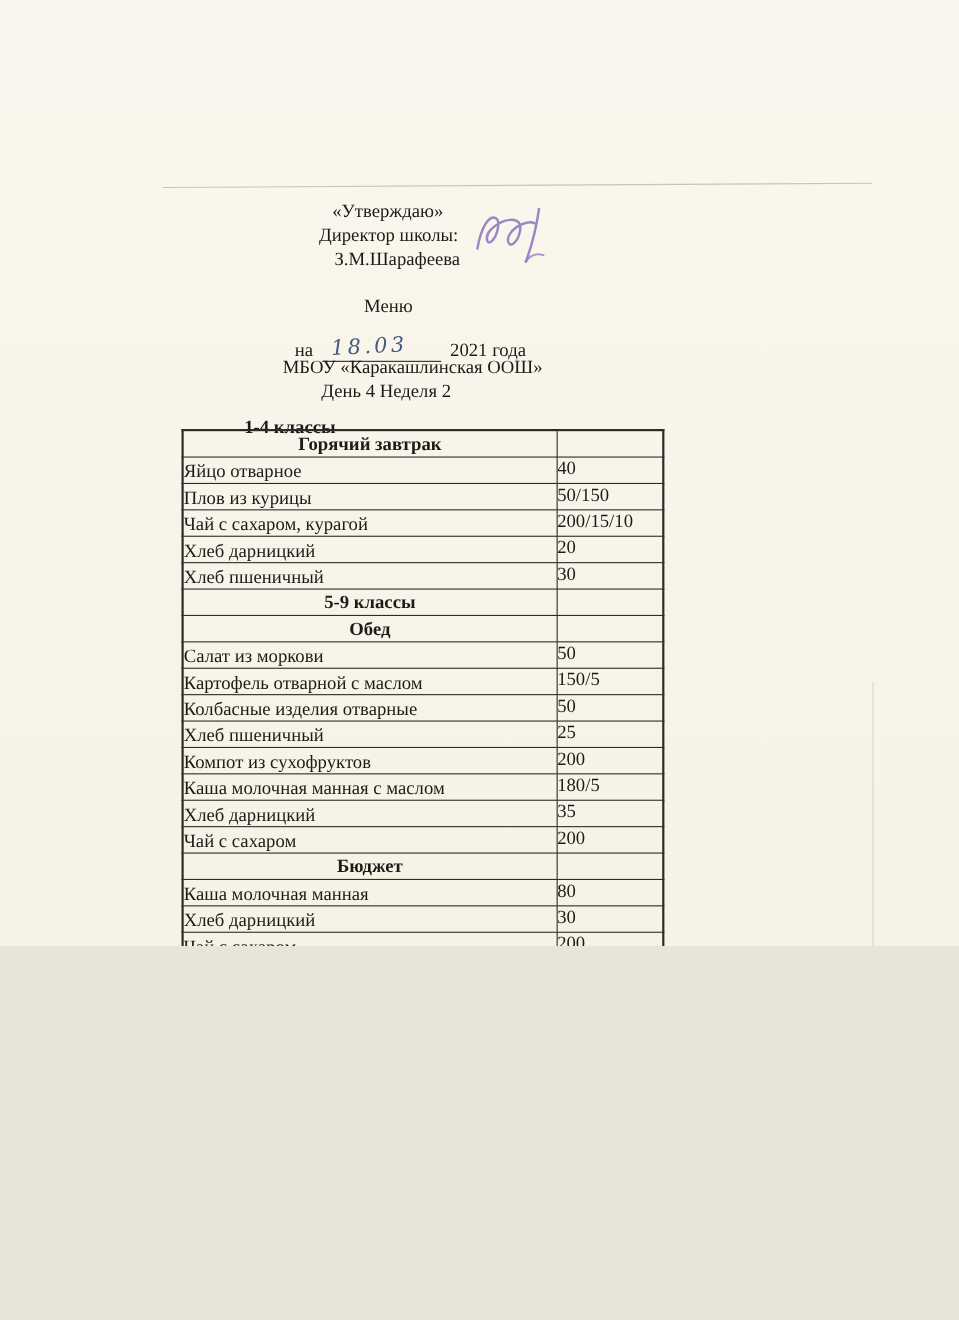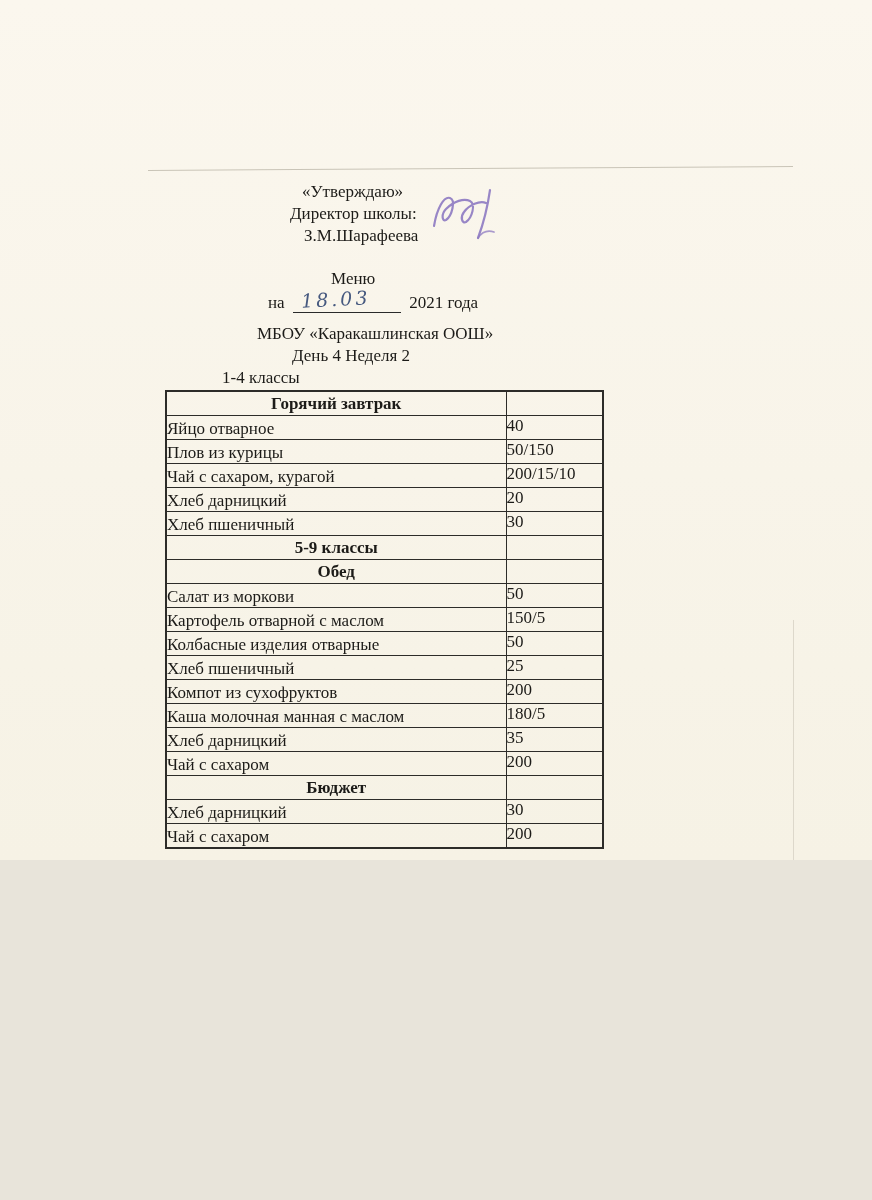--- a/index.html
+++ b/index.html
@@ -54,21 +54,21 @@
   }
   .menu-title {
     position: absolute;
     left: 331px;
     top: 269px;
     font-size: 17px;
   }
   .date-line {
     position: absolute;
     left: 268px;
-    top: 292px;
+    top: 308px;
     font-size: 17px;
     white-space: nowrap;
   }
   .date-blank {
     display: inline-block;
     width: 108px;
     border-bottom: 1.5px solid #2a2a2a;
     position: relative;
     height: 20px;
     vertical-align: bottom;
@@ -93,22 +93,23 @@
   }
   .day-line {
     position: absolute;
     left: 292px;
     top: 346px;
     font-size: 17px;
   }
   .grades-label {
     position: absolute;
     left: 222px;
-    top: 368px;
-    font-size: 17px;
+    top: 379px;
+    font-size: 17px;
+    font-weight: bold;
   }
   table.menu {
     position: absolute;
     left: 165px;
     top: 390px;
     width: 437px;
     border-collapse: collapse;
     border: 2px solid #2d2c29;
     font-size: 17px;
     table-layout: fixed;
@@ -242,20 +243,24 @@
         </tr>
         <tr>
           <td class="name">Чай с сахаром</td>
           <td class="amount">200</td>
         </tr>
         <tr>
           <td class="name section">Бюджет</td>
           <td class="amount"></td>
         </tr>
         <tr>
+          <td class="name">Каша молочная манная</td>
+          <td class="amount">80</td>
+        </tr>
+        <tr>
           <td class="name">Хлеб дарницкий</td>
           <td class="amount">30</td>
         </tr>
         <tr>
           <td class="name">Чай с сахаром</td>
           <td class="amount">200</td>
         </tr>
       </tbody>
   </table>
 

